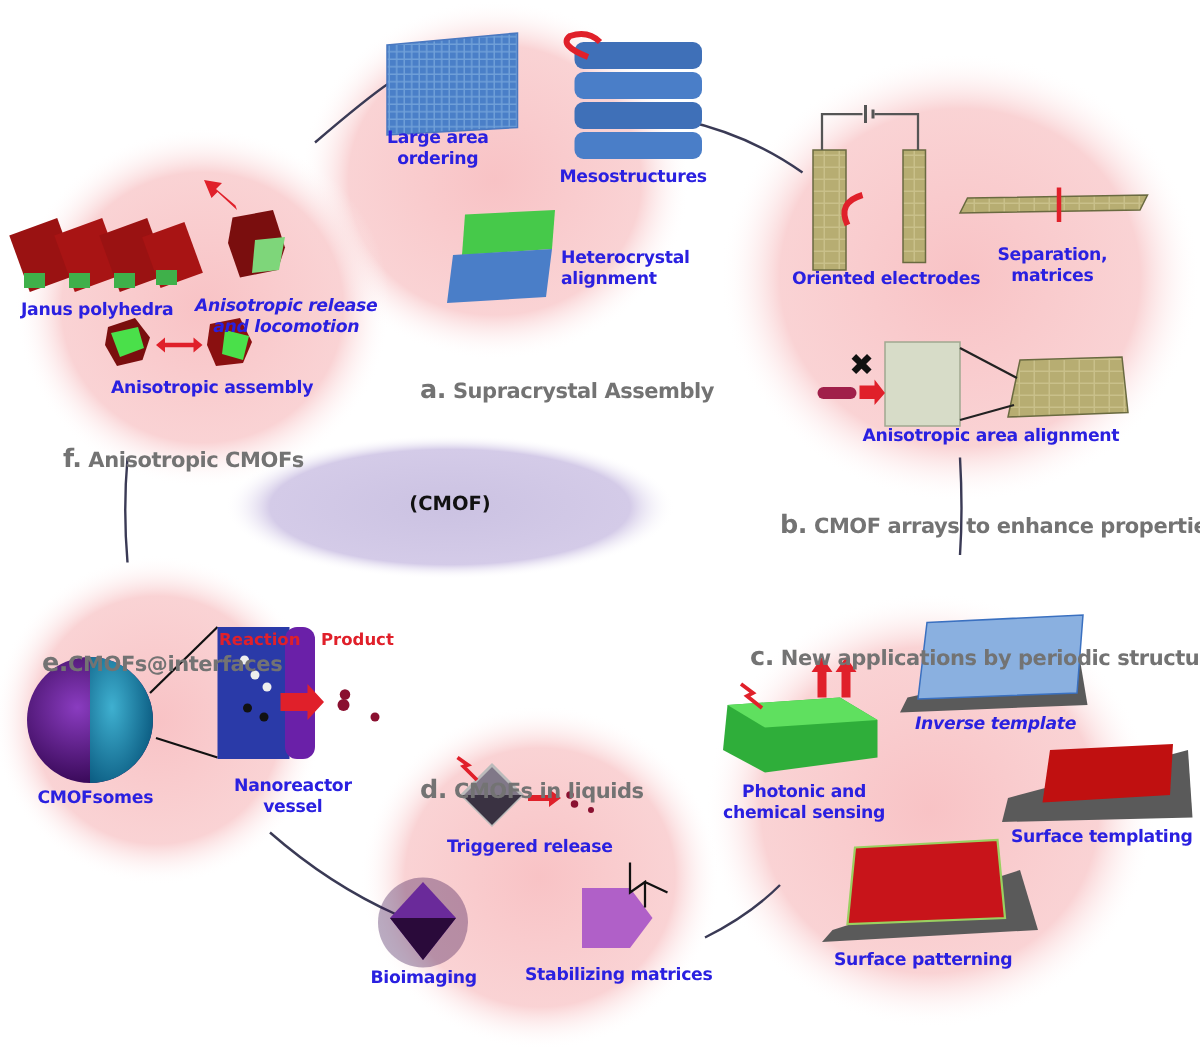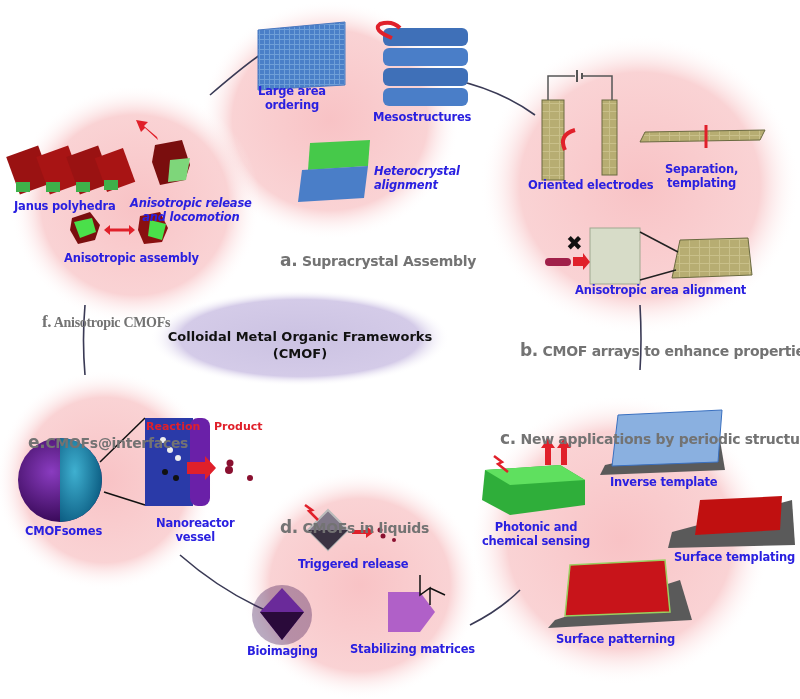--- a/index.html
+++ b/index.html
@@ -172,58 +172,57 @@
   <polygon points="618,415 722,410 718,462 612,466" fill="#8ab0e0" stroke="#3a70c0"></polygon>
 
   <polygon points="672,532 792,500 795,545 668,548" fill="#5a5a5a"></polygon>
   <polygon points="700,500 782,496 780,530 695,535" fill="#c01010"></polygon>
 
   <polygon points="555,620 680,580 692,620 548,628" fill="#5a5a5a"></polygon>
   <polygon points="570,565 665,560 670,612 565,616" fill="#c8141a" stroke="#9ad060" stroke-width="1.5"></polygon>
 </svg>
 
 <div class="center-title">
-  <div>Colloidal Metal Organic Frameworks</div>
   <div>(CMOF)</div>
 </div>
 
 <div class="lbl" style="left:258px;top:84px;">
   <div>Large area</div>
   <div>ordering</div>
 </div>
 <div class="lbl" style="left:373px;top:110px;">Mesostructures</div>
-<div class="lbl" style="left:374px;top:164px;text-align:left;font-style:italic;">
+<div class="lbl" style="left:374px;top:164px;text-align:left;">
   <div>Heterocrystal</div>
   <div>alignment</div>
 </div>
 <div class="head" style="left:280px;top:206px;">
   <span class="letter">a.</span>
   <span>Supracrystal Assembly</span>
 </div>
 
 <div class="lbl" style="left:528px;top:178px;">Oriented electrodes</div>
 <div class="lbl" style="left:665px;top:162px;">
   <div>Separation,</div>
-  <div>templating</div>
+  <div>matrices</div>
 </div>
 <div class="lbl" style="left:575px;top:283px;">Anisotropic area alignment</div>
 <div class="head" style="left:520px;top:296px;">
   <span class="letter">b.</span>
   <span>CMOF arrays to enhance properties</span>
 </div>
 
 <div class="head" style="left:500px;top:384px;">
   <span class="letter">c.</span>
   <span>New applications by periodic structures</span>
 </div>
 <div class="lbl" style="left:482px;top:520px;">
   <div>Photonic  and</div>
   <div>chemical sensing</div>
 </div>
-<div class="lbl" style="left:610px;top:475px;">Inverse template</div>
+<div class="lbl" style="left:610px;top:475px;font-style:italic;">Inverse template</div>
 <div class="lbl" style="left:674px;top:550px;">Surface templating</div>
 <div class="lbl" style="left:556px;top:632px;">Surface patterning</div>
 
 <div class="head" style="left:280px;top:473px;">
   <span class="letter">d.</span>
   <span>CMOFs in liquids</span>
 </div>
 <div class="lbl" style="left:298px;top:557px;">Triggered release</div>
 <div class="lbl" style="left:247px;top:644px;">Bioimaging</div>
 <div class="lbl" style="left:350px;top:642px;">Stabilizing matrices</div>
@@ -237,18 +236,18 @@
 <div class="lbl" style="left:156px;top:516px;">
   <div>Nanoreactor</div>
   <div>vessel</div>
 </div>
 
 <div class="lbl" style="left:14px;top:199px;">Janus polyhedra</div>
 <div class="lbl" style="left:130px;top:196px;font-style:italic;">
   <div>Anisotropic release</div>
   <div>and locomotion</div>
 </div>
-<div class="lbl" style="left:64px;top:251px;">Anisotropic assembly</div>
-<div class="head" style="left:42px;top:268px;font-family:Liberation Serif, serif;">
+<div class="lbl" style="left:74px;top:251px;">Anisotropic assembly</div>
+<div class="head" style="left:42px;top:252px;">
   <span class="letter">f.</span>
   <span>Anisotropic CMOFs</span>
 </div>
 </div>
 
 </body></html>

